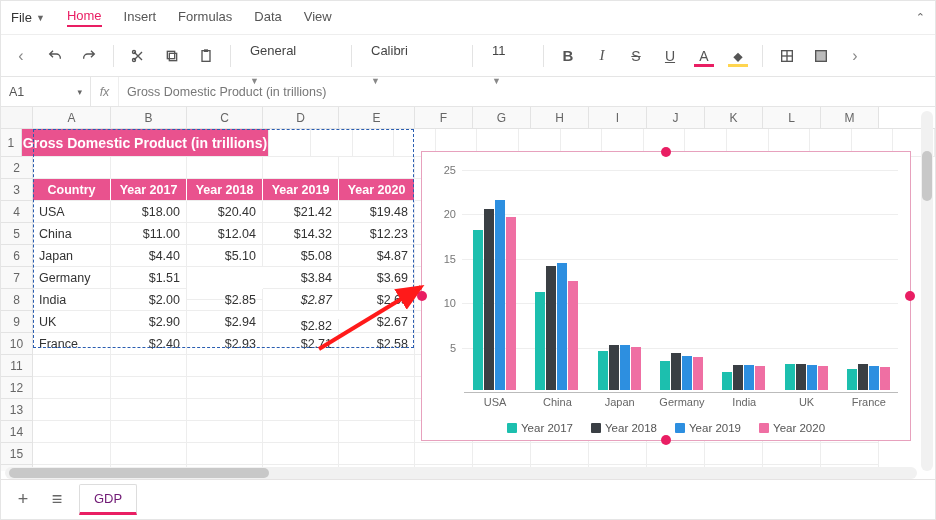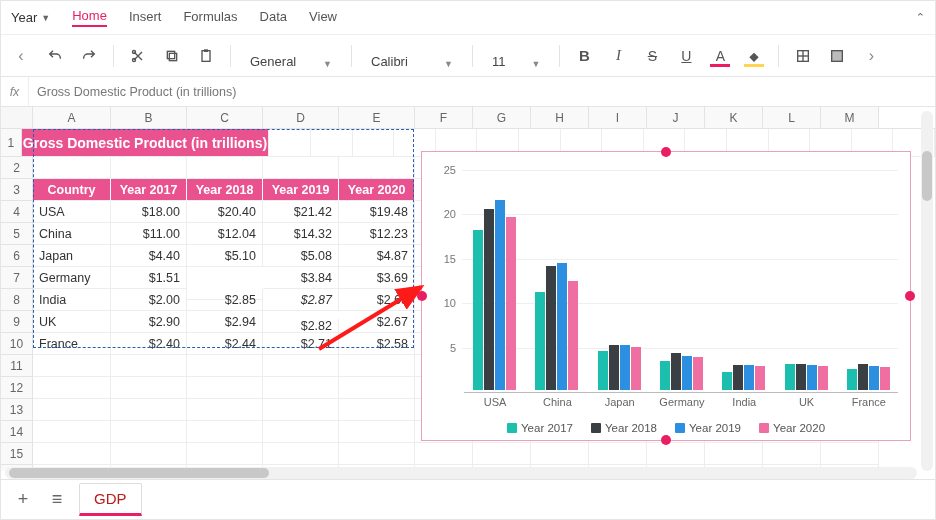--- a/index.html
+++ b/index.html
@@ -42,23 +42,23 @@
     color:#555;
   }
   .tbtn {
     width:28px; height:28px;
     display:flex; align-items:center; justify-content:center;
     border-radius:3px; cursor:pointer;
     font-family: Arial, sans-serif;
   }
   .tsep { width:1px; height:22px; background:#e3e3e3; margin:0 4px;}
   .tsel {
-    height:28px; display:flex; align-items:flex-end; justify-content:space-between;
-    padding:0 8px; border:1px solid transparent; cursor:pointer; gap:26px;
-    min-width:90px; color:#444;
+    height:28px; display:flex; align-items:flex-start; justify-content:space-between;
+    padding:0 8px; border:1px solid transparent; cursor:pointer; gap:18px;
+    min-width:90px; color:#444;flex-direction:column;
   }
   .tsel .dd { font-size:9px; color:#888;}
   .tbtn svg { width:16px; height:16px; }
   .bold { font-weight:700; font-size:15px;}
   .ital { font-style:italic; font-family:Georgia,serif; font-size:15px;}
   .strike { text-decoration:line-through; font-size:14px;}
   .under { text-decoration: underline; font-size:14px;}
   .fontcolor { position:relative; font-size:14px; }
   .fontcolor::after { content:""; position:absolute; left:4px; right:4px; bottom:3px; height:3px; background:#e91e63;}
   .fillcolor { position:relative; }
@@ -142,29 +142,29 @@
   
   .sheetbar {
     position:absolute; bottom:0; left:0; right:0; height:40px;
     border-top:1px solid #e5e3e3;
     display:flex; align-items:center; gap:10px; padding:0 10px;
     background:#fff;
   }
   .sheetbar .sbtn { width:24px; height:24px; display:flex;align-items:center;justify-content:center; color:#666; cursor:pointer; font-size:18px;}
   .sheet-tab {
     padding:6px 14px; border:1px solid #ddd; border-bottom:3px solid #e91e63;
-    border-radius:2px 2px 0 0; font-size:15px; color:#b91c1c; cursor:pointer;
+    border-radius:2px 2px 0 0; font-size:13px; color:#701a75; cursor:pointer;
   }
 </style>
 </head>
 <body>
 
 <div class="menubar">
   <div class="menu-file">
-    <span>Year</span>
+    <span>File</span>
     <span class="carat">▼</span>
   </div>
   <span class="menu-item active">Home</span>
   <span class="menu-item">Insert</span>
   <span class="menu-item">Formulas</span>
   <span class="menu-item">Data</span>
   <span class="menu-item">View</span>
   <div class="spacer"></div>
   <span class="collapse-carat">⌃</span>
 </div>
@@ -238,20 +238,24 @@
   <div class="tbtn">
     <svg viewBox="0 0 24 24">
         <rect x="4" y="4" width="16" height="16" fill="#bbb"></rect>
         <rect x="4" y="4" width="16" height="16" fill="none" stroke="#555" stroke-width="2"></rect>
       </svg>
   </div>
   <div class="tbtn arrow-nav">›</div>
 </div>
 
 <div class="formulabar">
+  <div class="namebox">
+    <span>A1</span>
+    <span class="carat">▾</span>
+  </div>
   <div class="fx">fx</div>
   <div class="fval">Gross Domestic Product (in trillions)</div>
 </div>
 
 <div class="sheetwrap">
   <div class="grid">
     <div class="colheads">
       <div class="corner"></div>
 
     <div class="ch cA" style="width: 78px;">A</div>
@@ -414,21 +418,21 @@
           <div class="cell cI" style="width: 58px;"></div>
           <div class="cell cJ" style="width: 58px;"></div>
           <div class="cell cK" style="width: 58px;"></div>
           <div class="cell cL" style="width: 58px;"></div>
           <div class="cell cM" style="width: 58px;"></div>
         </div>
         <div class="row">
           <div class="rh">10</div>
           <div class="cell cA" style="width: 78px;">France</div>
           <div class="cell cB right" style="width: 76px;">$2.40</div>
-          <div class="cell cC right" style="width: 76px;">$2.44</div>
+          <div class="cell cC right" style="width: 76px;">$2.93</div>
           <div class="cell cD right" style="width: 76px;">$2.71</div>
           <div class="cell cE right" style="width: 76px;">$2.58</div>
           <div class="cell cF" style="width: 58px;"></div>
           <div class="cell cG" style="width: 58px;"></div>
           <div class="cell cH" style="width: 58px;"></div>
           <div class="cell cI" style="width: 58px;"></div>
           <div class="cell cJ" style="width: 58px;"></div>
           <div class="cell cK" style="width: 58px;"></div>
           <div class="cell cL" style="width: 58px;"></div>
           <div class="cell cM" style="width: 58px;"></div>

